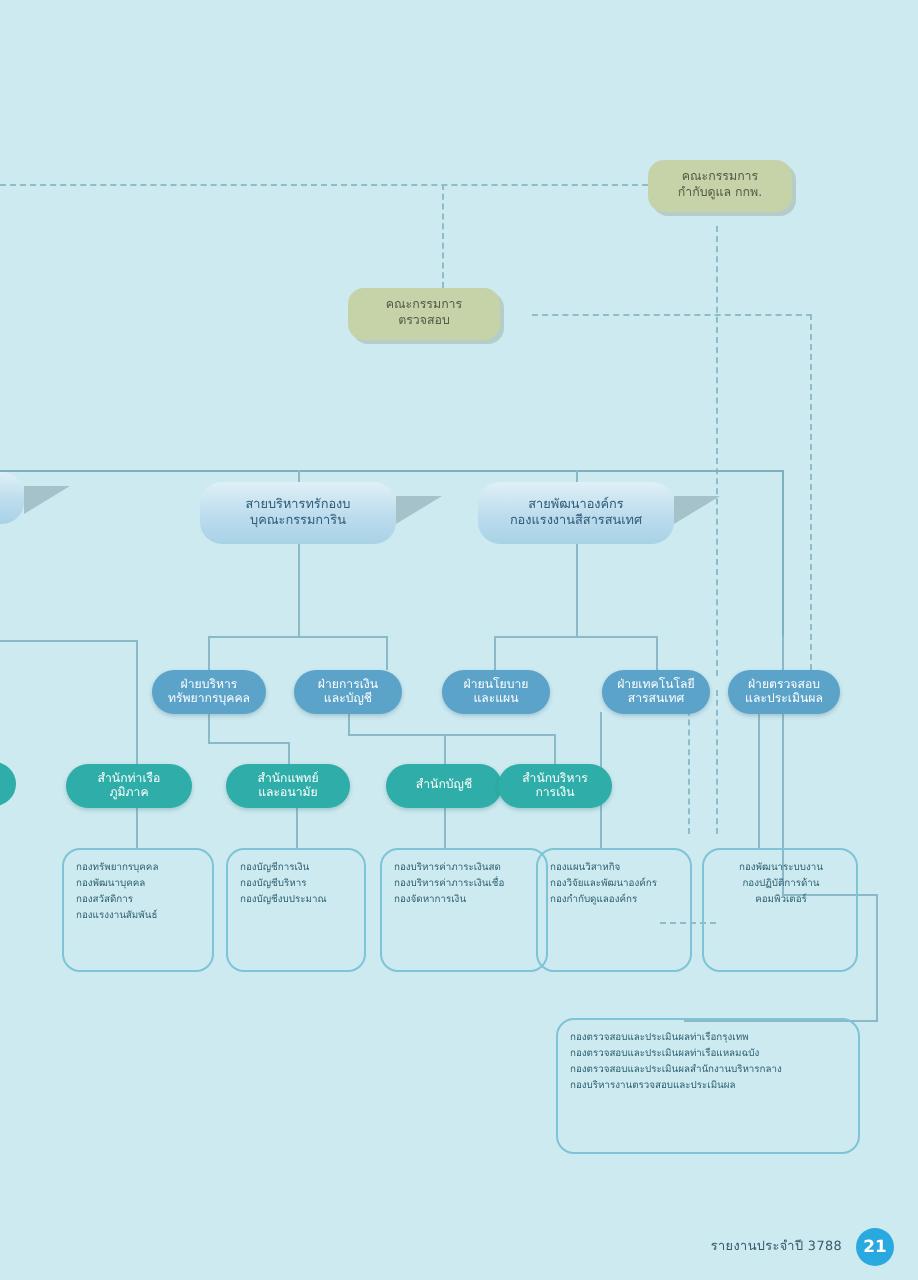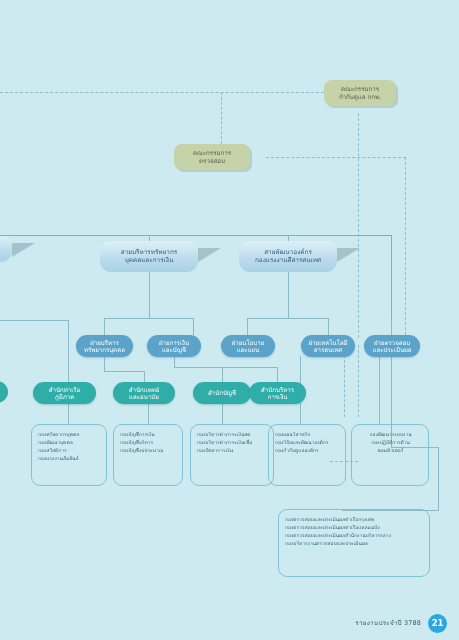--- a/index.html
+++ b/index.html
@@ -197,22 +197,22 @@
     <span>ตรวจสอบ</span>
   </div>
 
   <div class="cut">
     <div class="fold"></div>
   </div>
   <div class="cut2"></div>
 
   <div class="node lblue" style="left:100px;top:241px;width:98px;height:31px;">
     <div class="fold"></div>
-    <span>สายบริหารทรัพยากร</span>
-    <span>บุคคลและการเงิน</span>
+    <span>สายบริหารทรักองบ</span>
+    <span>บุคณะกรรมการิน</span>
   </div>
 
   <div class="node lblue" style="left:239px;top:241px;width:98px;height:31px;">
     <div class="fold"></div>
     <span>สายพัฒนาองค์กร</span>
     <span>กองแรงงานสีสารสนเทศ</span>
   </div>
 
   <div class="node mblue" style="left:76px;top:335px;width:57px;height:22px;">
     <span>ฝ่ายบริหาร</span>

